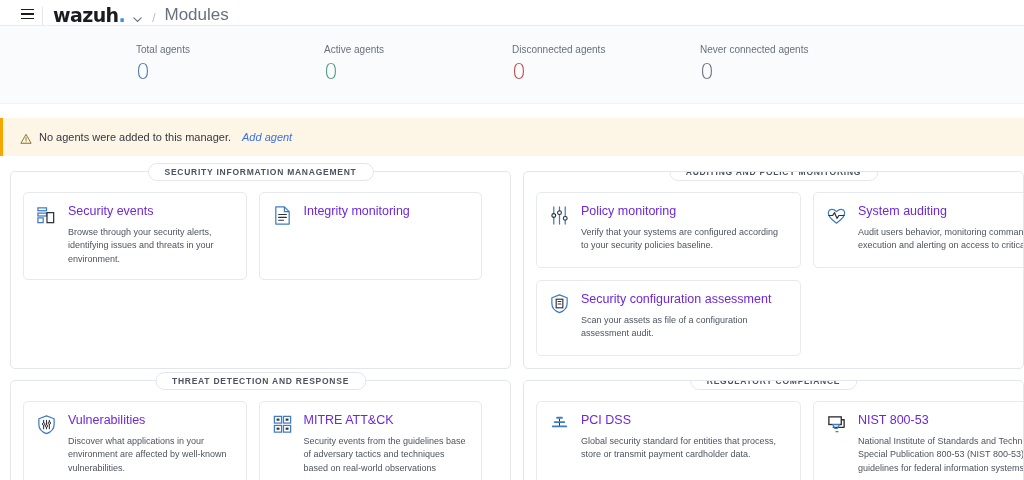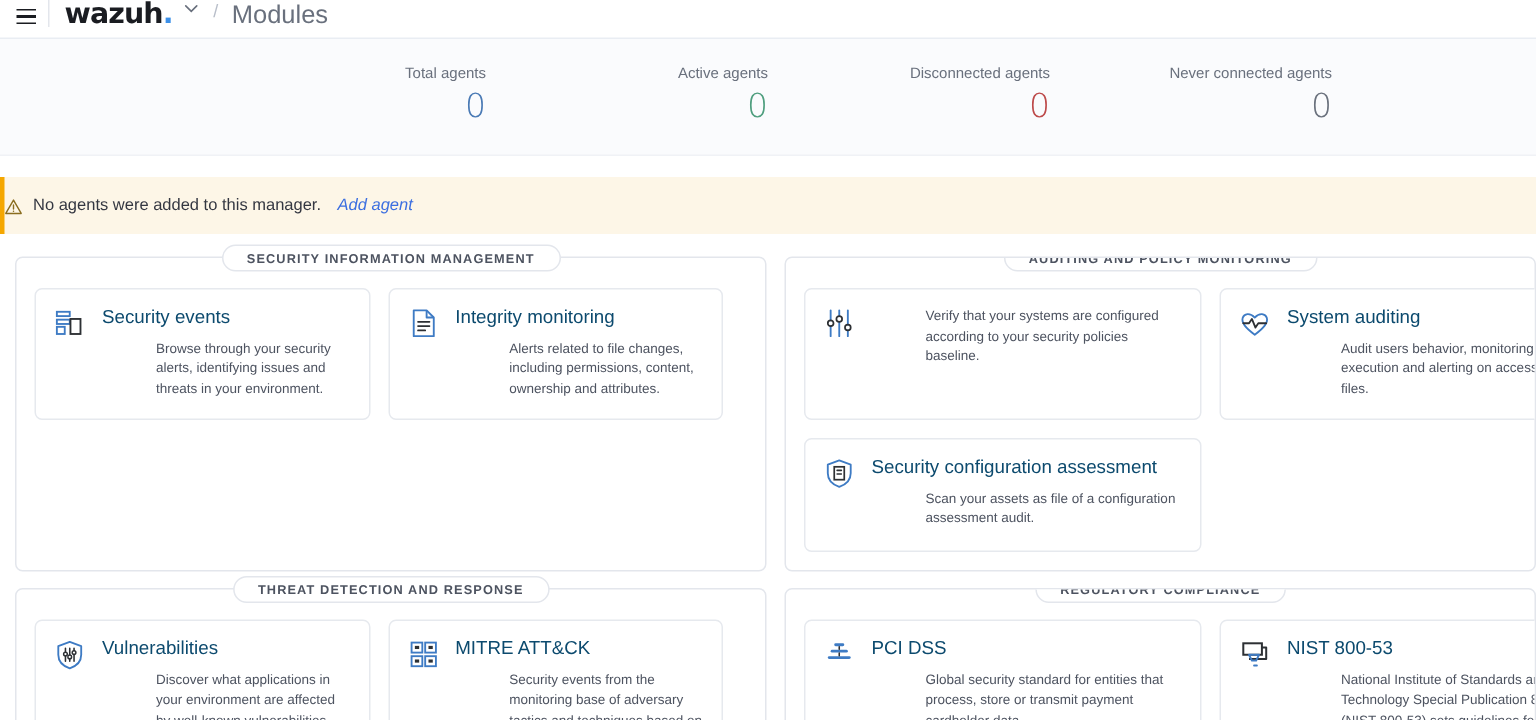--- a/index.html
+++ b/index.html
@@ -8,24 +8,24 @@
     overflow: hidden;
     background: #fff;
     font-family: "Liberation Sans", sans-serif;
     color: #343741;
   }
 
   
   .topbar {
     height: 26px;
     display: flex;
-    align-items: flex-start;
+    align-items: flex-end;
     background: #fff;
     border-bottom: 1px solid #e9edf3;
-    padding-left: 6px;
+    padding-left: 16px;
   }
   .hamburger {
     width: 22px; height: 22px;
     display: flex; flex-direction: column;
     justify-content: center; align-items: center;
     gap: 3px;
     cursor: pointer;
   }
   .hamburger span {
     display: block; width: 13px; height: 1.5px; background: #1a1c21;
@@ -60,21 +60,21 @@
     height: 78px;
     background: #fafbfd;
     display: flex;
     align-items: center;
     justify-content: center;
     gap: 0px;
     border-bottom: 1px solid #f0f2f6;
   }
   .stat {
     width: 188px;
-    text-align: right;
+    text-align: left;
   }
   .stat-label {
     font-size: 10px;
     color: #69707d;
     margin-bottom: 5px;
     line-height: 1;
   }
   .stat-value {
     font-size: 22px;
     font-weight: 300;
@@ -87,20 +87,21 @@
   .v-never { color: #6a717d; }
 
   
   .callout {
     margin: 14px 0 0 0;
     background: #fdf6e7;
     border-left: 3px solid #f5a700;
     height: 38px;
     display: flex;
     align-items: center;
+    padding-left: 17px;
   }
   .warn-icon {
     width: 12px; height: 12px; margin-right: 7px;
     flex: 0 0 auto;
   }
   .callout-text {
     font-size: 11px; color: #343741;
   }
   .callout-link {
     font-size: 11px; color: #3c6fe0; margin-left: 11px; cursor: pointer; font-style: italic;
@@ -155,30 +156,29 @@
   .card-icon {
     flex: 0 0 auto;
     width: 21px; height: 21px;
     margin-top: 1px;
   }
   .card-icon svg { display: block; width: 21px; height: 21px; }
   .card-body { min-width: 0; }
   .card-title {
     font-size: 12.5px;
     font-weight: 400;
-    color: #0c4a6e;
+    color: #6d28d9;
     line-height: 1.25;
     margin-bottom: 6px;
     white-space: nowrap;
   }
   .card-desc {
     font-size: 9px;
     color: #4d5360;
     line-height: 1.5;
-    margin-left: 36px;
   }
 
   
   .panel-right .cards { grid-template-columns: 265px 265px; }
   .panel-right { overflow: hidden; }
 
   .stack { display: flex; flex-direction: column; gap: 12px; }
 </style>
 </head>
 <body>
@@ -255,40 +255,40 @@
       <div class="card">
         <div class="card-icon">
           <svg viewBox="0 0 22 22">
             <path d="M4 2 H13 L18 7 V20 H4 Z" fill="none" stroke="#3e7bc4" stroke-width="1.3" stroke-linejoin="round"></path>
             <path d="M13 2 V7 H18" fill="none" stroke="#3e7bc4" stroke-width="1.3" stroke-linejoin="round"></path>
             <path d="M7 10 H15 M7 13 H15 M7 16 H12" stroke="#2d3034" stroke-width="1.2" stroke-linecap="round"></path>
           </svg>
         </div>
         <div class="card-body">
           <div class="card-title">Integrity monitoring</div>
-          <div class="card-desc">Alerts related to file changes, including permissions, content, ownership and attributes.</div>
         </div>
       </div>
     </div>
   </div>
 
   <div class="panel panel-right">
     <div class="panel-title">AUDITING AND POLICY MONITORING</div>
     <div class="stack">
       <div class="cards">
         <div class="card">
           <div class="card-icon">
             <svg viewBox="0 0 22 22">
               <path d="M5 2 V9 M5 13 V20 M11 2 V6 M11 10 V20 M17 2 V12 M17 16 V20" stroke="#3e7bc4" stroke-width="1.3" stroke-linecap="round"></path>
               <circle cx="5" cy="11" r="2" fill="none" stroke="#2d3034" stroke-width="1.2"></circle>
               <circle cx="11" cy="8" r="2" fill="none" stroke="#2d3034" stroke-width="1.2"></circle>
               <circle cx="17" cy="14" r="2" fill="none" stroke="#2d3034" stroke-width="1.2"></circle>
             </svg>
           </div>
           <div class="card-body">
+            <div class="card-title">Policy monitoring</div>
             <div class="card-desc">Verify that your systems are configured according to your security policies baseline.</div>
           </div>
         </div>
         <div class="card">
           <div class="card-icon">
             <svg viewBox="0 0 22 22">
               <path d="M11 19 C4 14 1.5 10.5 2.6 7.2 C3.6 4.2 7.6 3.4 11 7 C14.4 3.4 18.4 4.2 19.4 7.2 C20.5 10.5 18 14 11 19 Z" fill="none" stroke="#3e7bc4" stroke-width="1.3" stroke-linejoin="round"></path>
               <path d="M3 11 H7 L9 8 L11.5 14 L13.5 11 H19" fill="none" stroke="#2d3034" stroke-width="1.3" stroke-linecap="round" stroke-linejoin="round"></path>
             </svg>
           </div>
@@ -342,21 +342,21 @@
             <rect x="2.5" y="12" width="7.5" height="7" fill="none" stroke="#3e7bc4" stroke-width="1.3"></rect>
             <rect x="12" y="12" width="7.5" height="7" fill="none" stroke="#3e7bc4" stroke-width="1.3"></rect>
             <rect x="4.8" y="4.8" width="3" height="2.2" fill="#2d3034"></rect>
             <rect x="14.3" y="4.8" width="3" height="2.2" fill="#2d3034"></rect>
             <rect x="4.8" y="14.3" width="3" height="2.2" fill="#2d3034"></rect>
             <rect x="14.3" y="14.3" width="3" height="2.2" fill="#2d3034"></rect>
           </svg>
         </div>
         <div class="card-body">
           <div class="card-title">MITRE ATT&amp;CK</div>
-          <div class="card-desc">Security events from the monitoring base of adversary tactics and techniques based on real-world observations</div>
+          <div class="card-desc">Security events from the guidelines base of adversary tactics and techniques based on real-world observations</div>
         </div>
       </div>
     </div>
   </div>
 
   <div class="panel panel-right">
     <div class="panel-title">REGULATORY COMPLIANCE</div>
     <div class="cards">
       <div class="card">
         <div class="card-icon">

